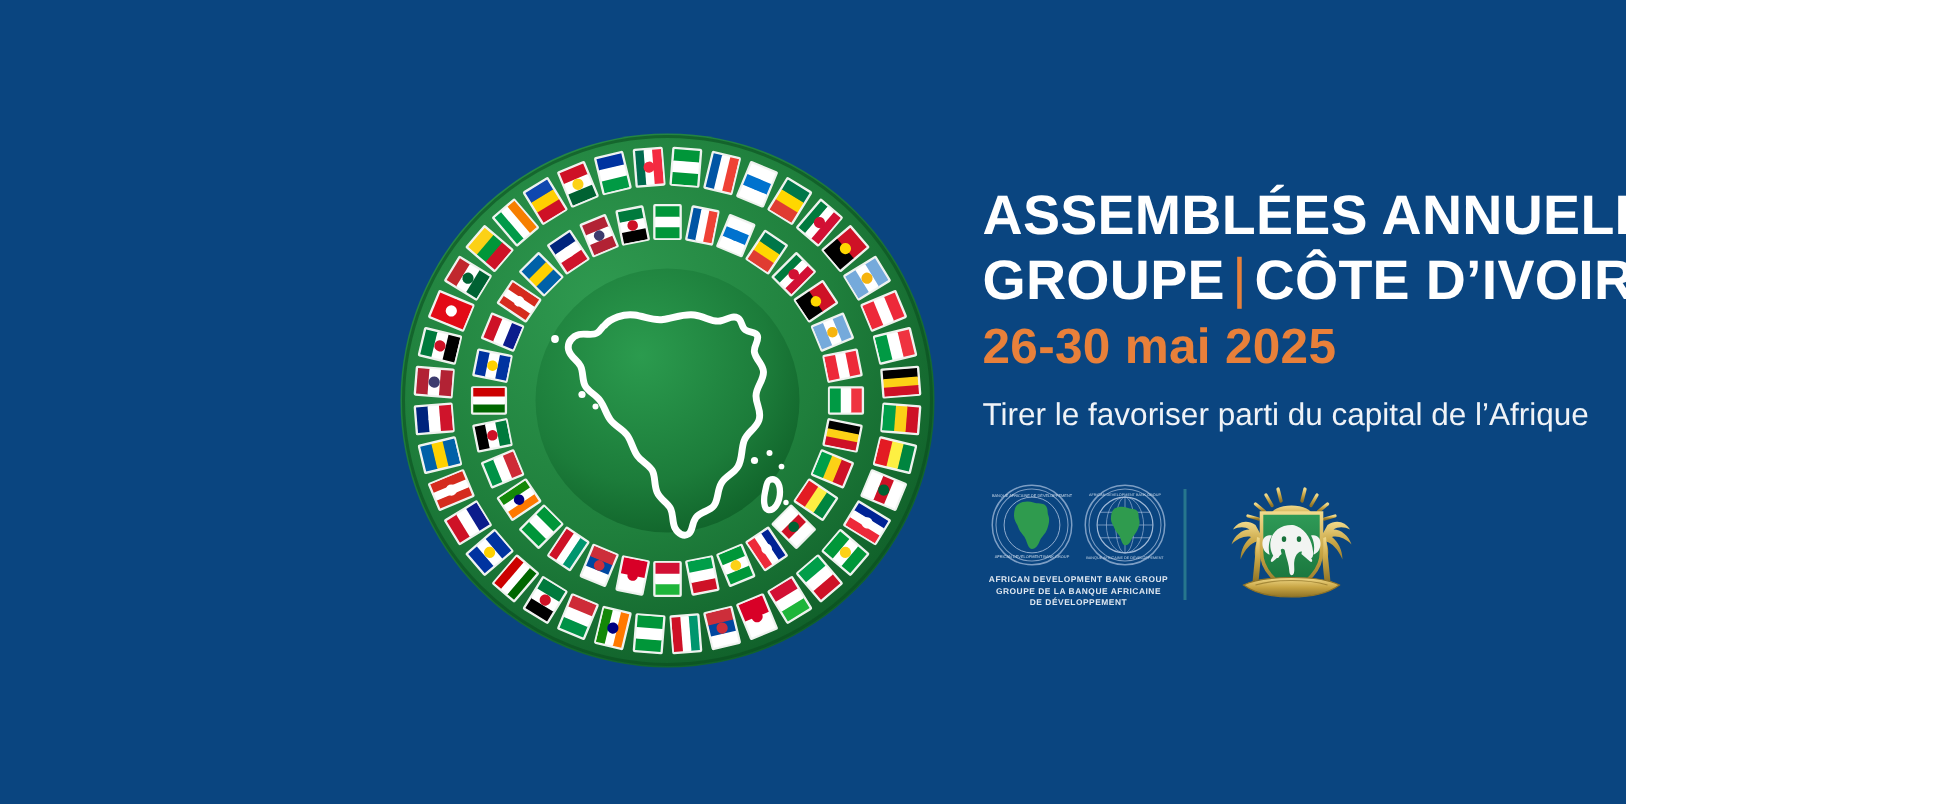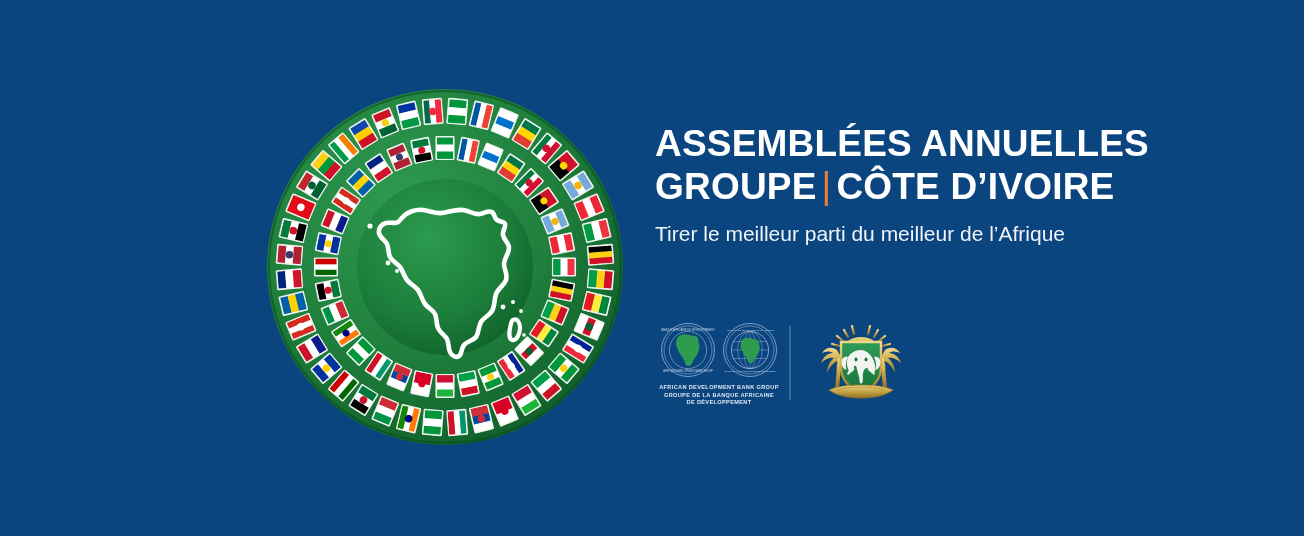--- a/index.html
+++ b/index.html
@@ -4,21 +4,21 @@
 <title>AfDB Annual Meetings Banner</title>
 <style>
   * { margin:0; padding:0; box-sizing:border-box; }
   html, body {
     width:1304px; height:536px;
     overflow:hidden;
     font-family:"Liberation Sans", sans-serif;
   }
   #banner {
     position:relative;
-    width:1304px; height:536px;
+    width:1084px; height:536px;
     background:#0A4580;
   }
 
   
   #emblem-wrap {
     position:absolute;
     left:266px; top:88px;
     width:358px; height:358px;
   }
   #emblem-svg { display:block; width:358px; height:358px; }
@@ -712,22 +712,23 @@
         <circle cx="258" cy="247" r="1.8" fill="#ffffff"></circle>
       </g>
     </svg>
   </div>
 
   <div id="text-block">
     <div class="title-line" id="title-line1">ASSEMBLÉES ANNUELLES</div>
     <div class="title-line" id="title-line2">
       <span>GROUPE</span><span class="pipe">|</span><span>CÔTE D’IVOIRE</span>
     </div>
+    <div id="date-line">26-30 mai 2025</div>
     <div id="tagline">
-      <div>Tirer le meilleur parti du meilleur de l’Afrique</div>
+      <div>Tirer le favoriser parti du capital de l’Afrique</div>
     </div>
   </div>
 
   <div id="logo-row">
 
     <div id="afdb-logo">
       <div id="afdb-marks">
 
         <svg class="afdb-mark-svg" width="62" height="58" viewBox="0 0 62 58">
           <circle cx="31" cy="28" r="26.5" fill="none" stroke="#7d9ec4" stroke-width="1"></circle>

